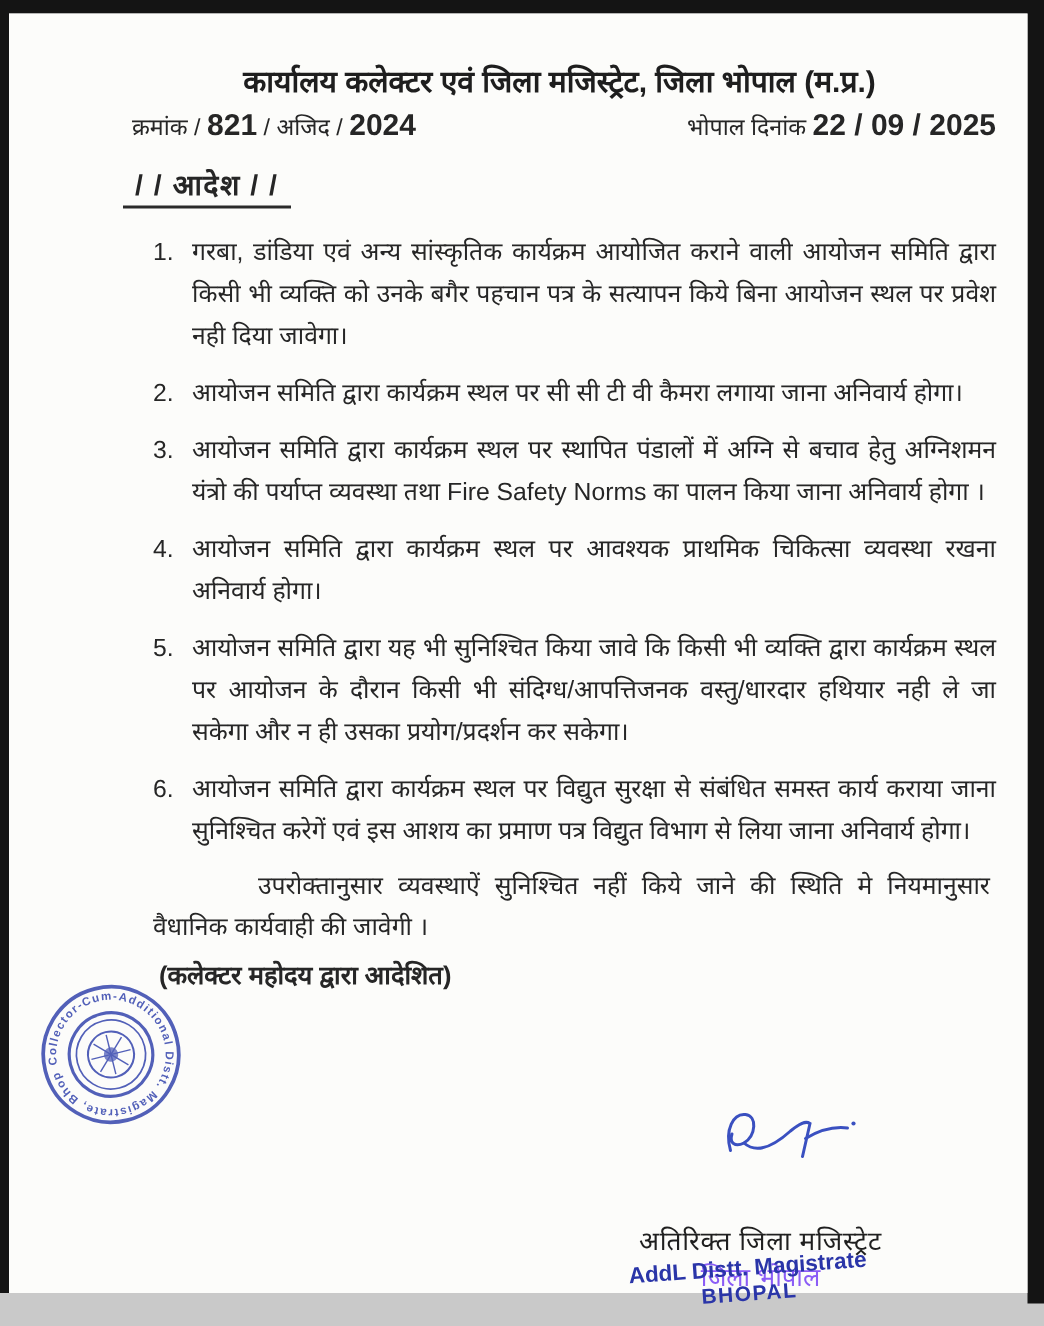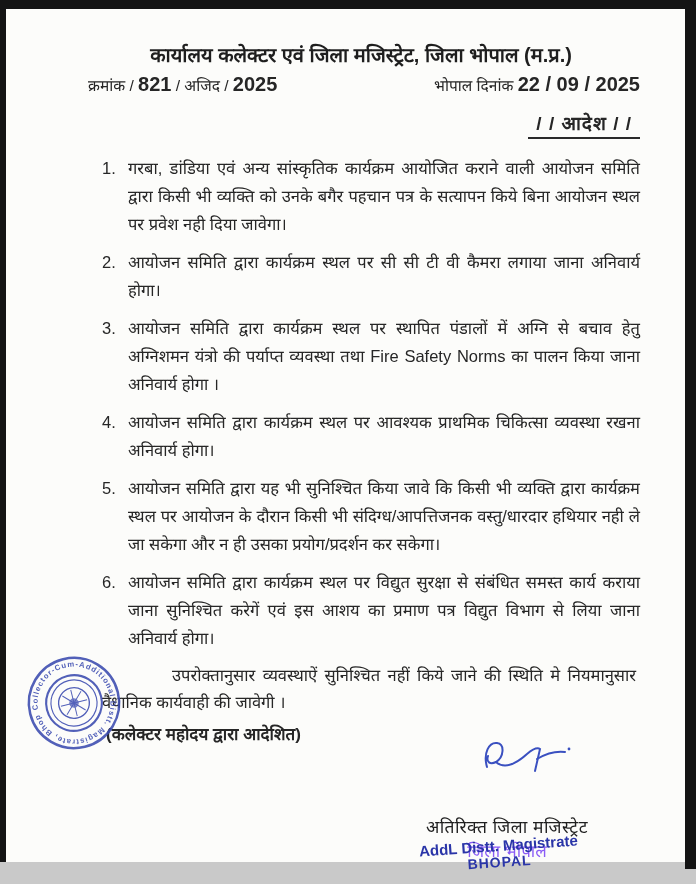--- a/index.html
+++ b/index.html
@@ -14,31 +14,31 @@
     overflow:hidden;
   }
   .band-top{position:absolute;left:0;top:0;width:696px;height:9px;background:#141414;}
   .band-left{position:absolute;left:0;top:6px;width:6px;height:856px;background:#141414;}
   .band-right{position:absolute;right:0;top:0;width:11px;height:869px;background:#141414;}
   .page{
     position:absolute;left:6px;top:9px;right:11px;bottom:22px;
     background:#fcfcfa;
     color:#262626;
   }
-  .content{padding:34px 45px 0 76px;}
+  .content{padding:34px 21px 0 76px;}
   .office-title{
     text-align:center;font-weight:bold;font-size:20px;line-height:1.25;
     color:#1e1e1e;
   }
   .ref-row{
     display:flex;justify-content:space-between;align-items:baseline;
     margin-top:5px;font-size:15.5px;padding-left:6px;
   }
   .ref-row b{font-size:20px;}
-  .order-heading-wrap{text-align:right;margin-top:14px;}
+  .order-heading-wrap{text-align:left;margin-top:14px;}
   .order-heading{
     display:inline-block;font-weight:bold;font-size:19px;
     border-bottom:2px solid #2a2a2a;padding:0 8px 1px 8px;
     letter-spacing:1px;
   }
   .intro{
     margin-top:7px;font-size:16.5px;line-height:27px;
     text-align:justify;text-indent:40px;
   }
   .order-list{margin-top:15px;padding-left:20px;}
@@ -79,21 +79,21 @@
   <div class="band-left"></div>
   <div class="band-right"></div>
 
   <div class="page">
     <div class="content">
 
       <div class="office-title">कार्यालय कलेक्टर एवं जिला मजिस्ट्रेट, जिला भोपाल (म.प्र.)</div>
 
       <div class="ref-row">
         <span>
-          <span>क्रमांक / </span><b>821</b><span> / अजिद / </span><b>2025</b>
+          <span>क्रमांक / </span><b>821</b><span> / अजिद / </span><b>2024</b>
         </span>
         <span>
           <span>भोपाल दिनांक </span><b>22 / 09 / 2025</b>
         </span>
       </div>
 
       <div class="order-heading-wrap">
         <span class="order-heading">/ / आदेश / /</span>
       </div>
 

